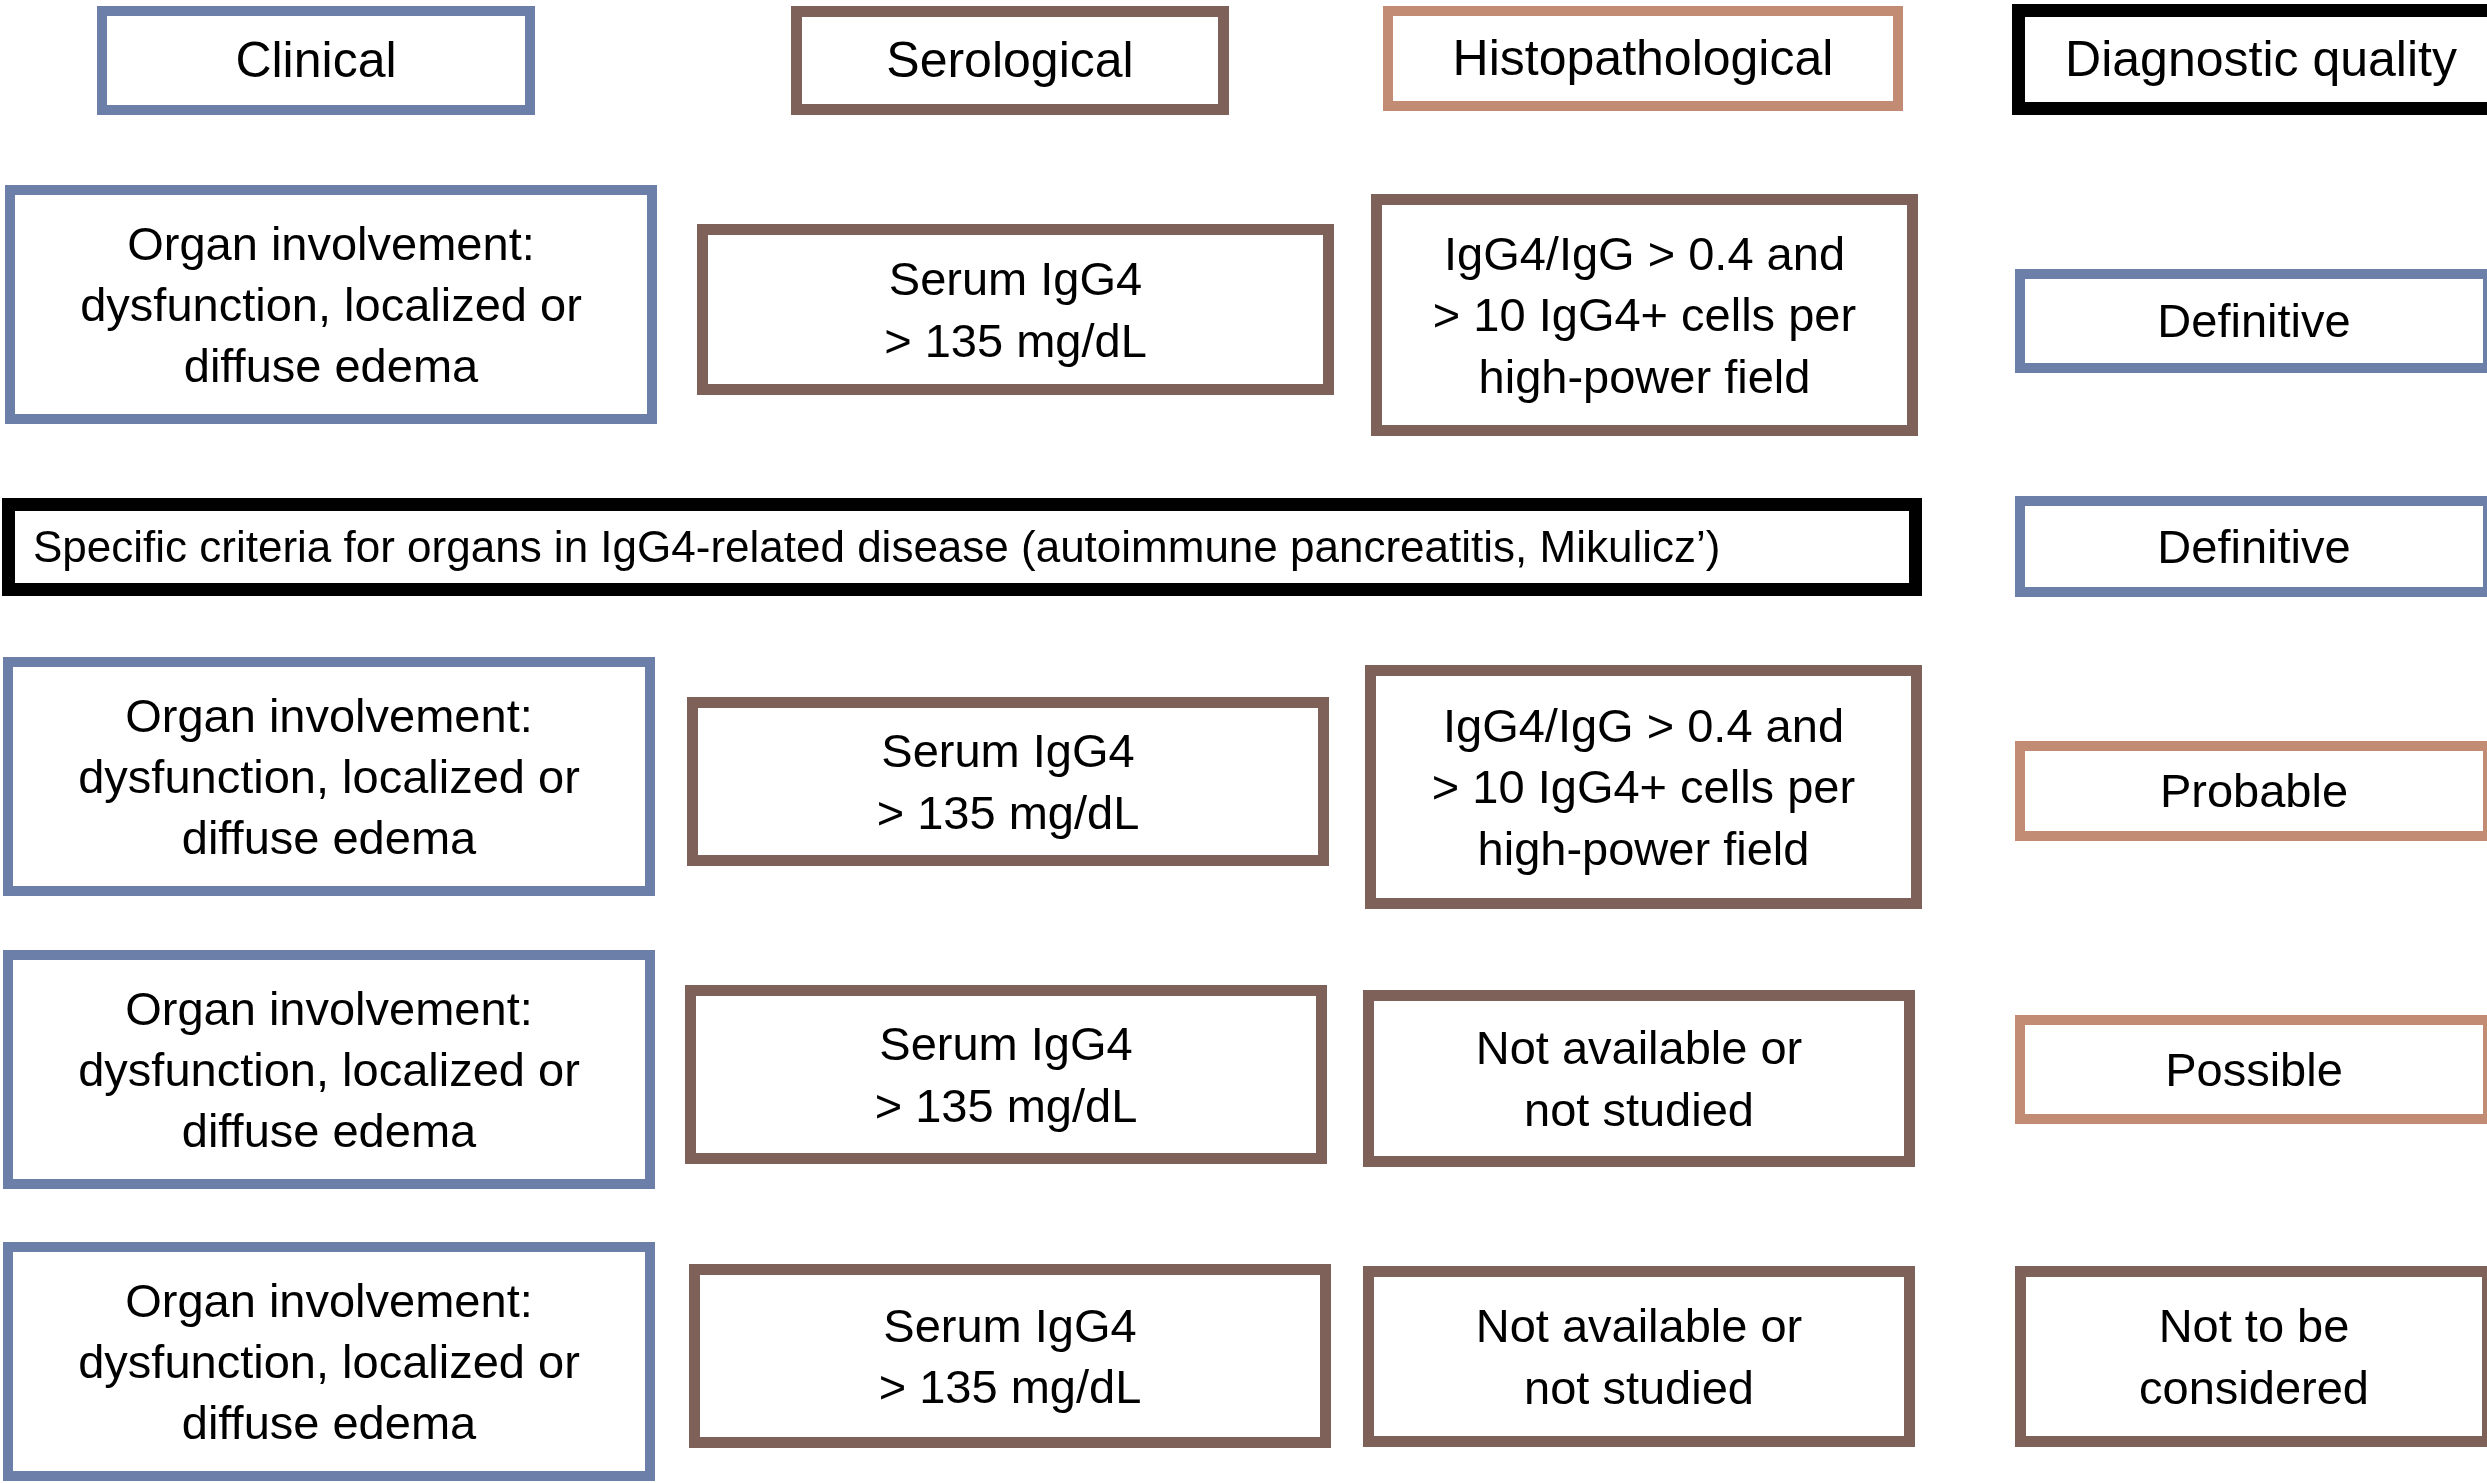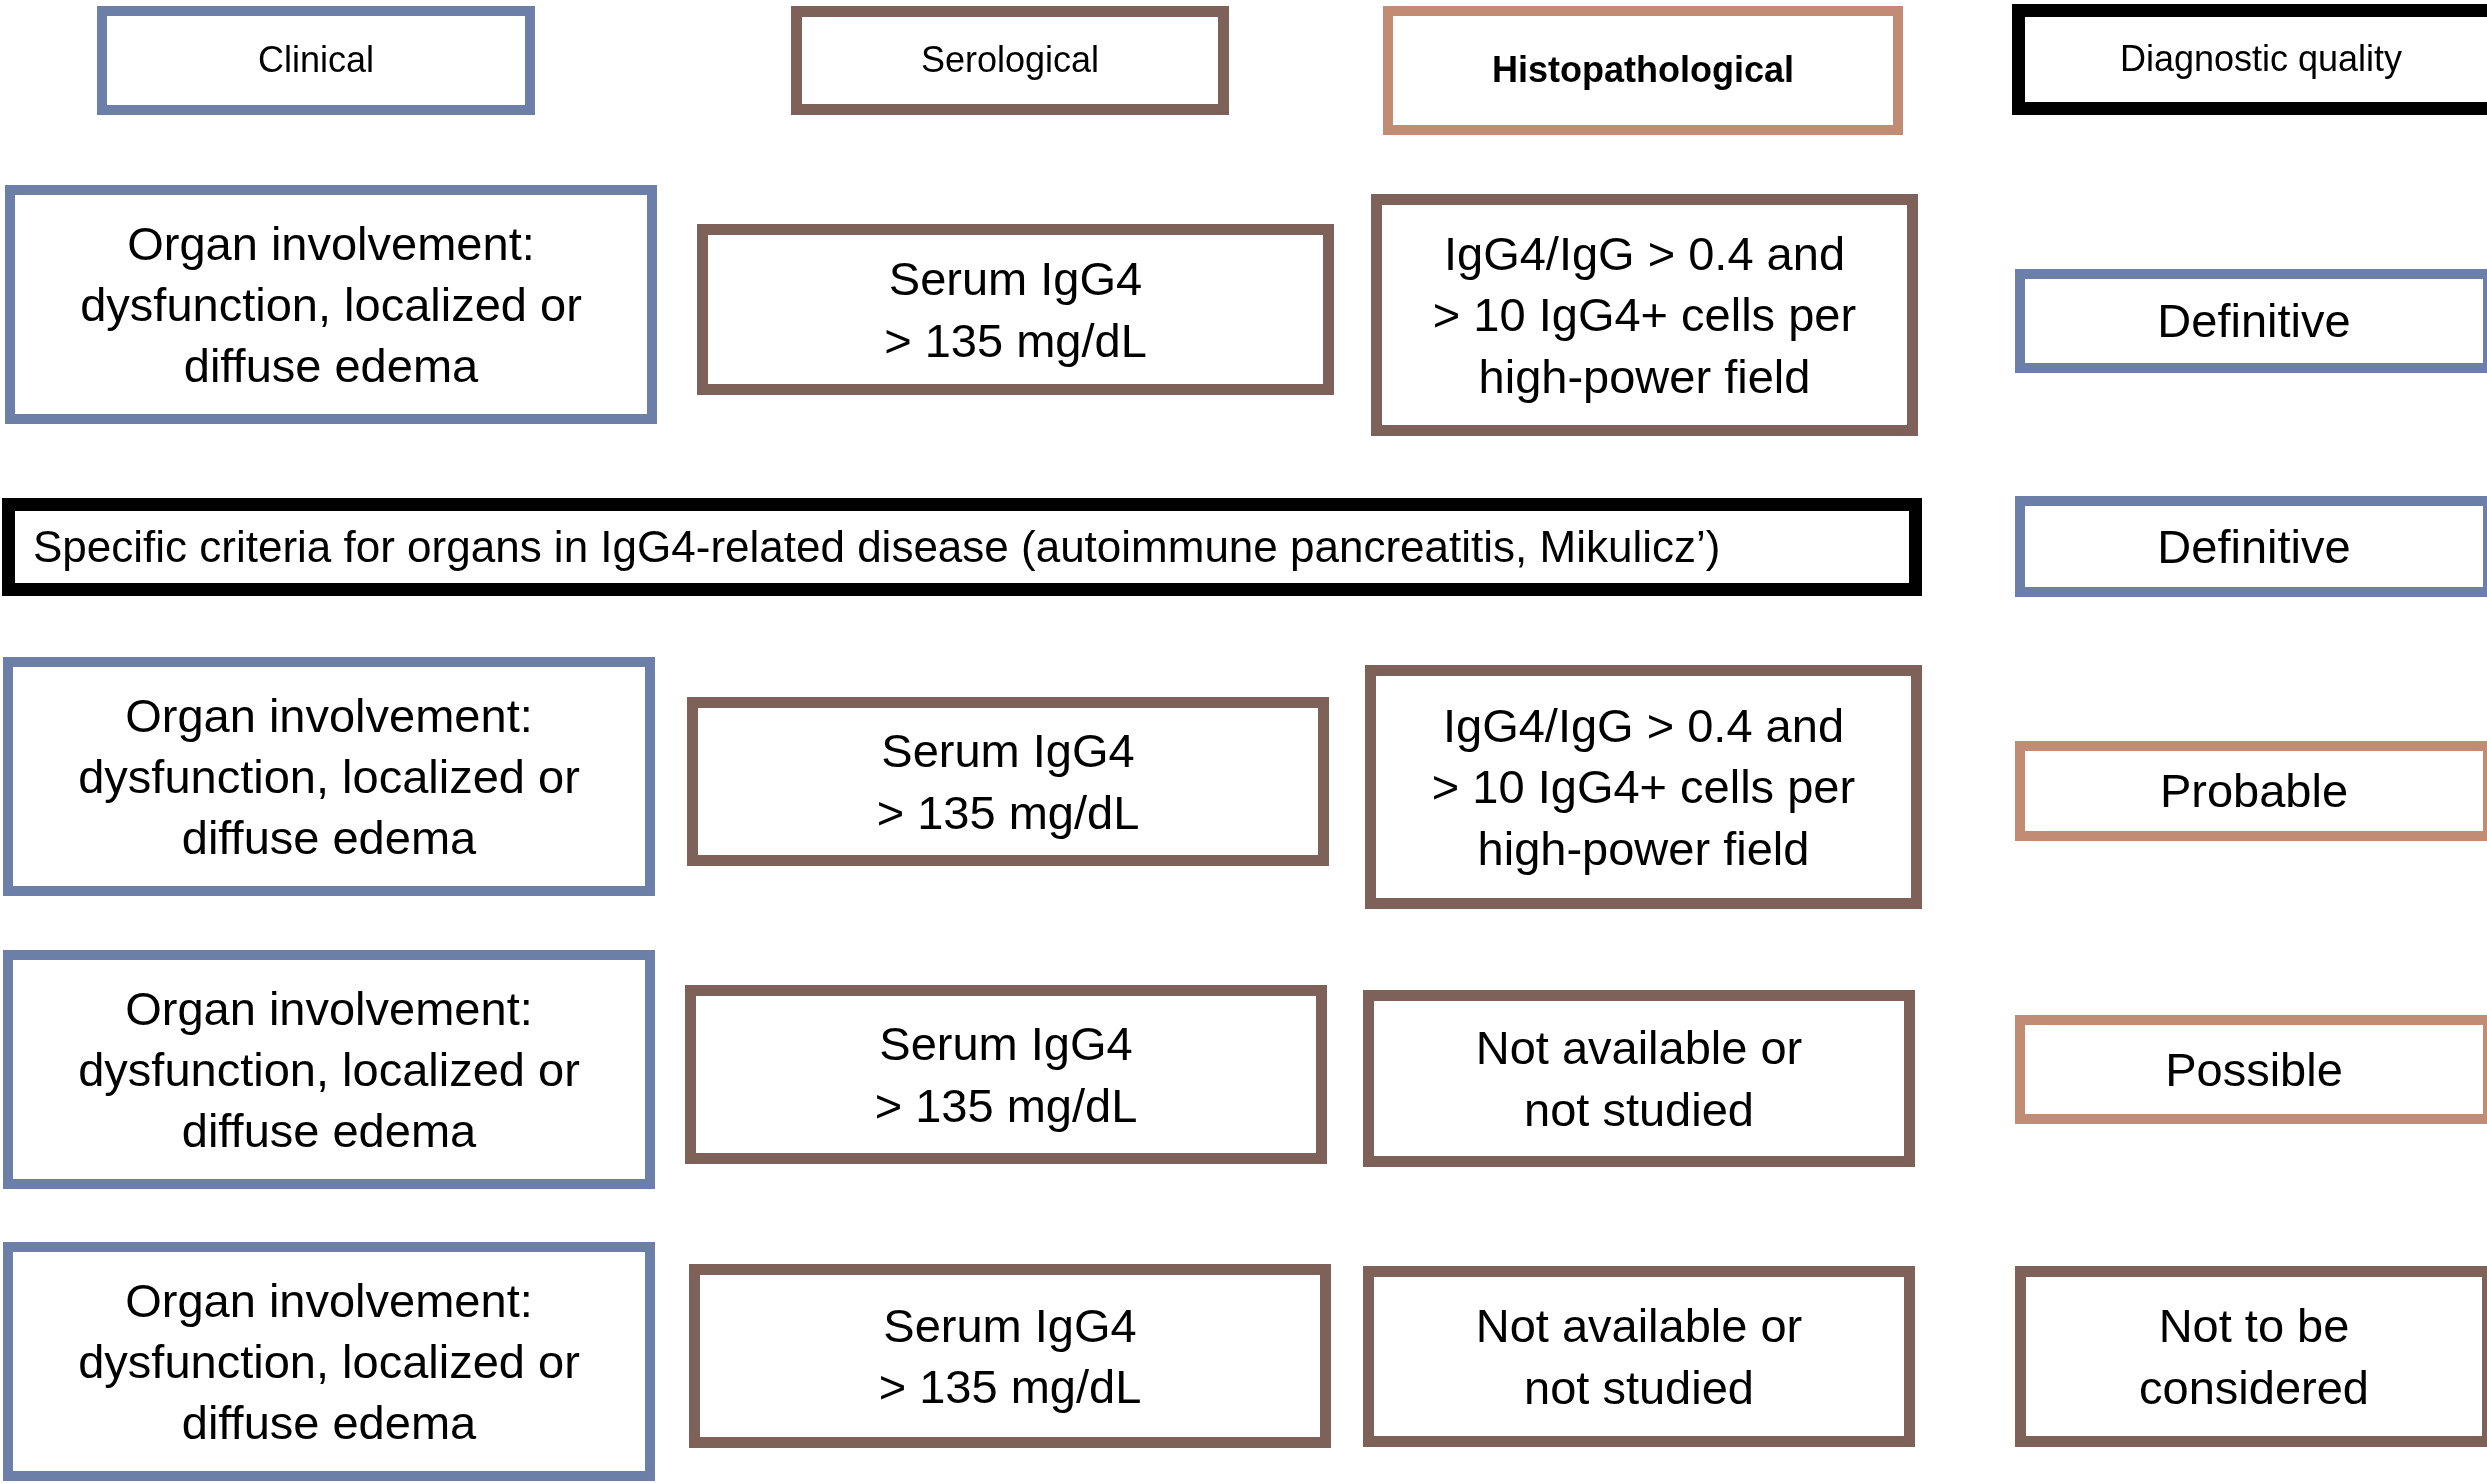--- a/index.html
+++ b/index.html
@@ -31,33 +31,33 @@
     color: #000000;
     white-space: pre-line;
     padding: 4px 10px;
   }
   
   .c-blue    { border: 10px solid #6c7fa8; }
   .c-brown   { border: 11px solid #7e6159; }
   .c-terra   { border: 10px solid #c28b74; }
   .c-black   { border: 13px solid #000000; }
 
-  .hdr { font-size: 36px; }
+  .hdr { font-size: 50px; }
   .wide-banner { font-size: 44px; justify-content: flex-start; padding-left: 18px; }
 </style>
 </head>
 <body>
 
 <div id="canvas">
 
   <div class="box c-blue hdr" style="left:97px; top:6px; width:438px; height:109px;">Clinical</div>
 
   <div class="box c-brown hdr" style="left:791px; top:6px; width:438px; height:109px;">Serological</div>
 
-  <div class="box c-terra hdr" style="left:1383px; top:6px; width:520px; height:129px;font-weight:bold;">Histopathological</div>
+  <div class="box c-terra hdr" style="left:1383px; top:6px; width:520px; height:105px;">Histopathological</div>
 
   <div class="box c-black hdr" style="left:2012px; top:4px; width:498px; height:111px;">Diagnostic quality</div>
 
   <div class="box c-blue" style="left:5px; top:185px; width:652px; height:239px;">Organ involvement:
 dysfunction, localized or
 diffuse edema</div>
 
   <div class="box c-brown" style="left:697px; top:224px; width:637px; height:171px;">Serum IgG4
 &gt; 135 mg/dL</div>
 

